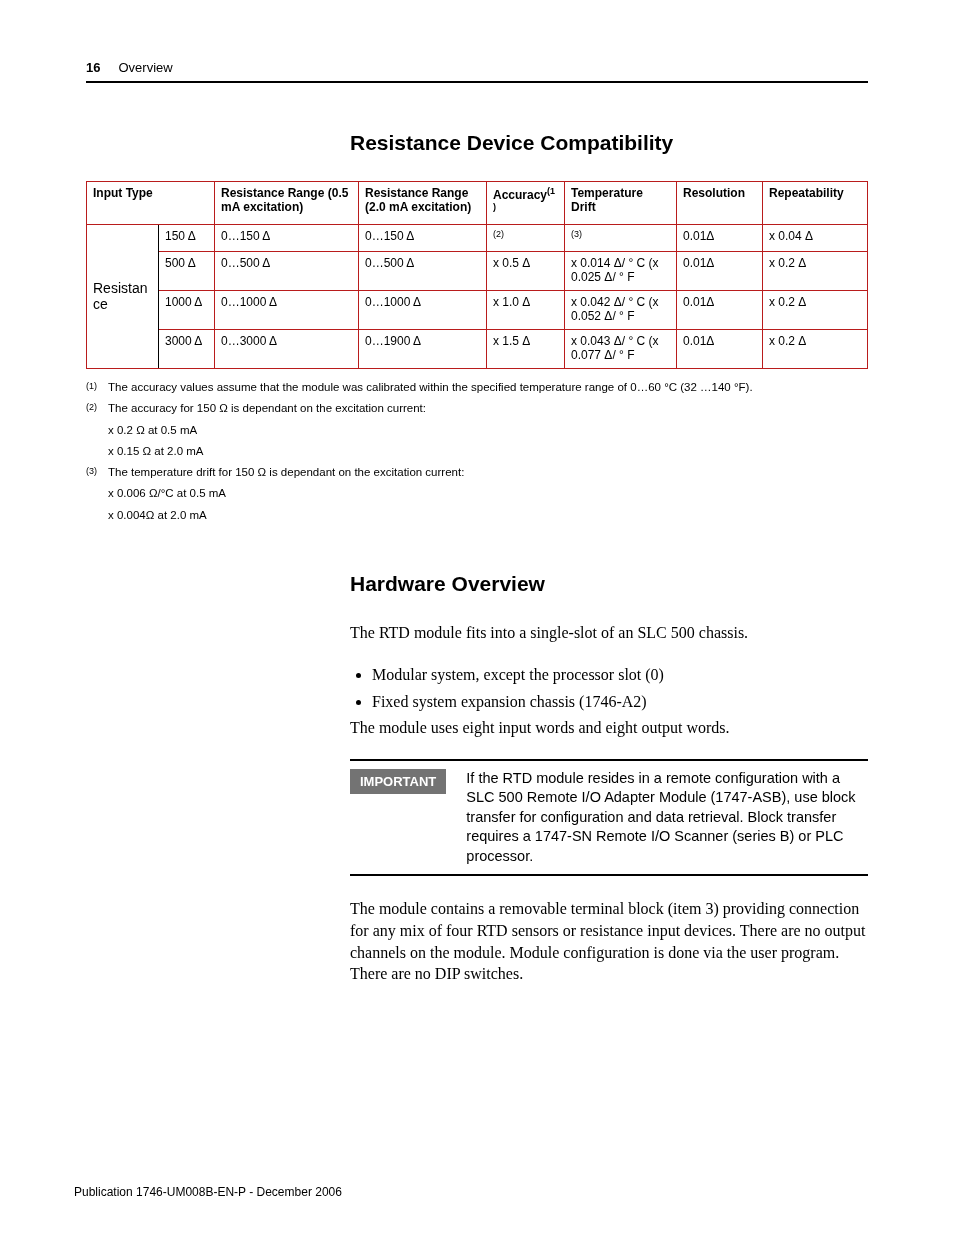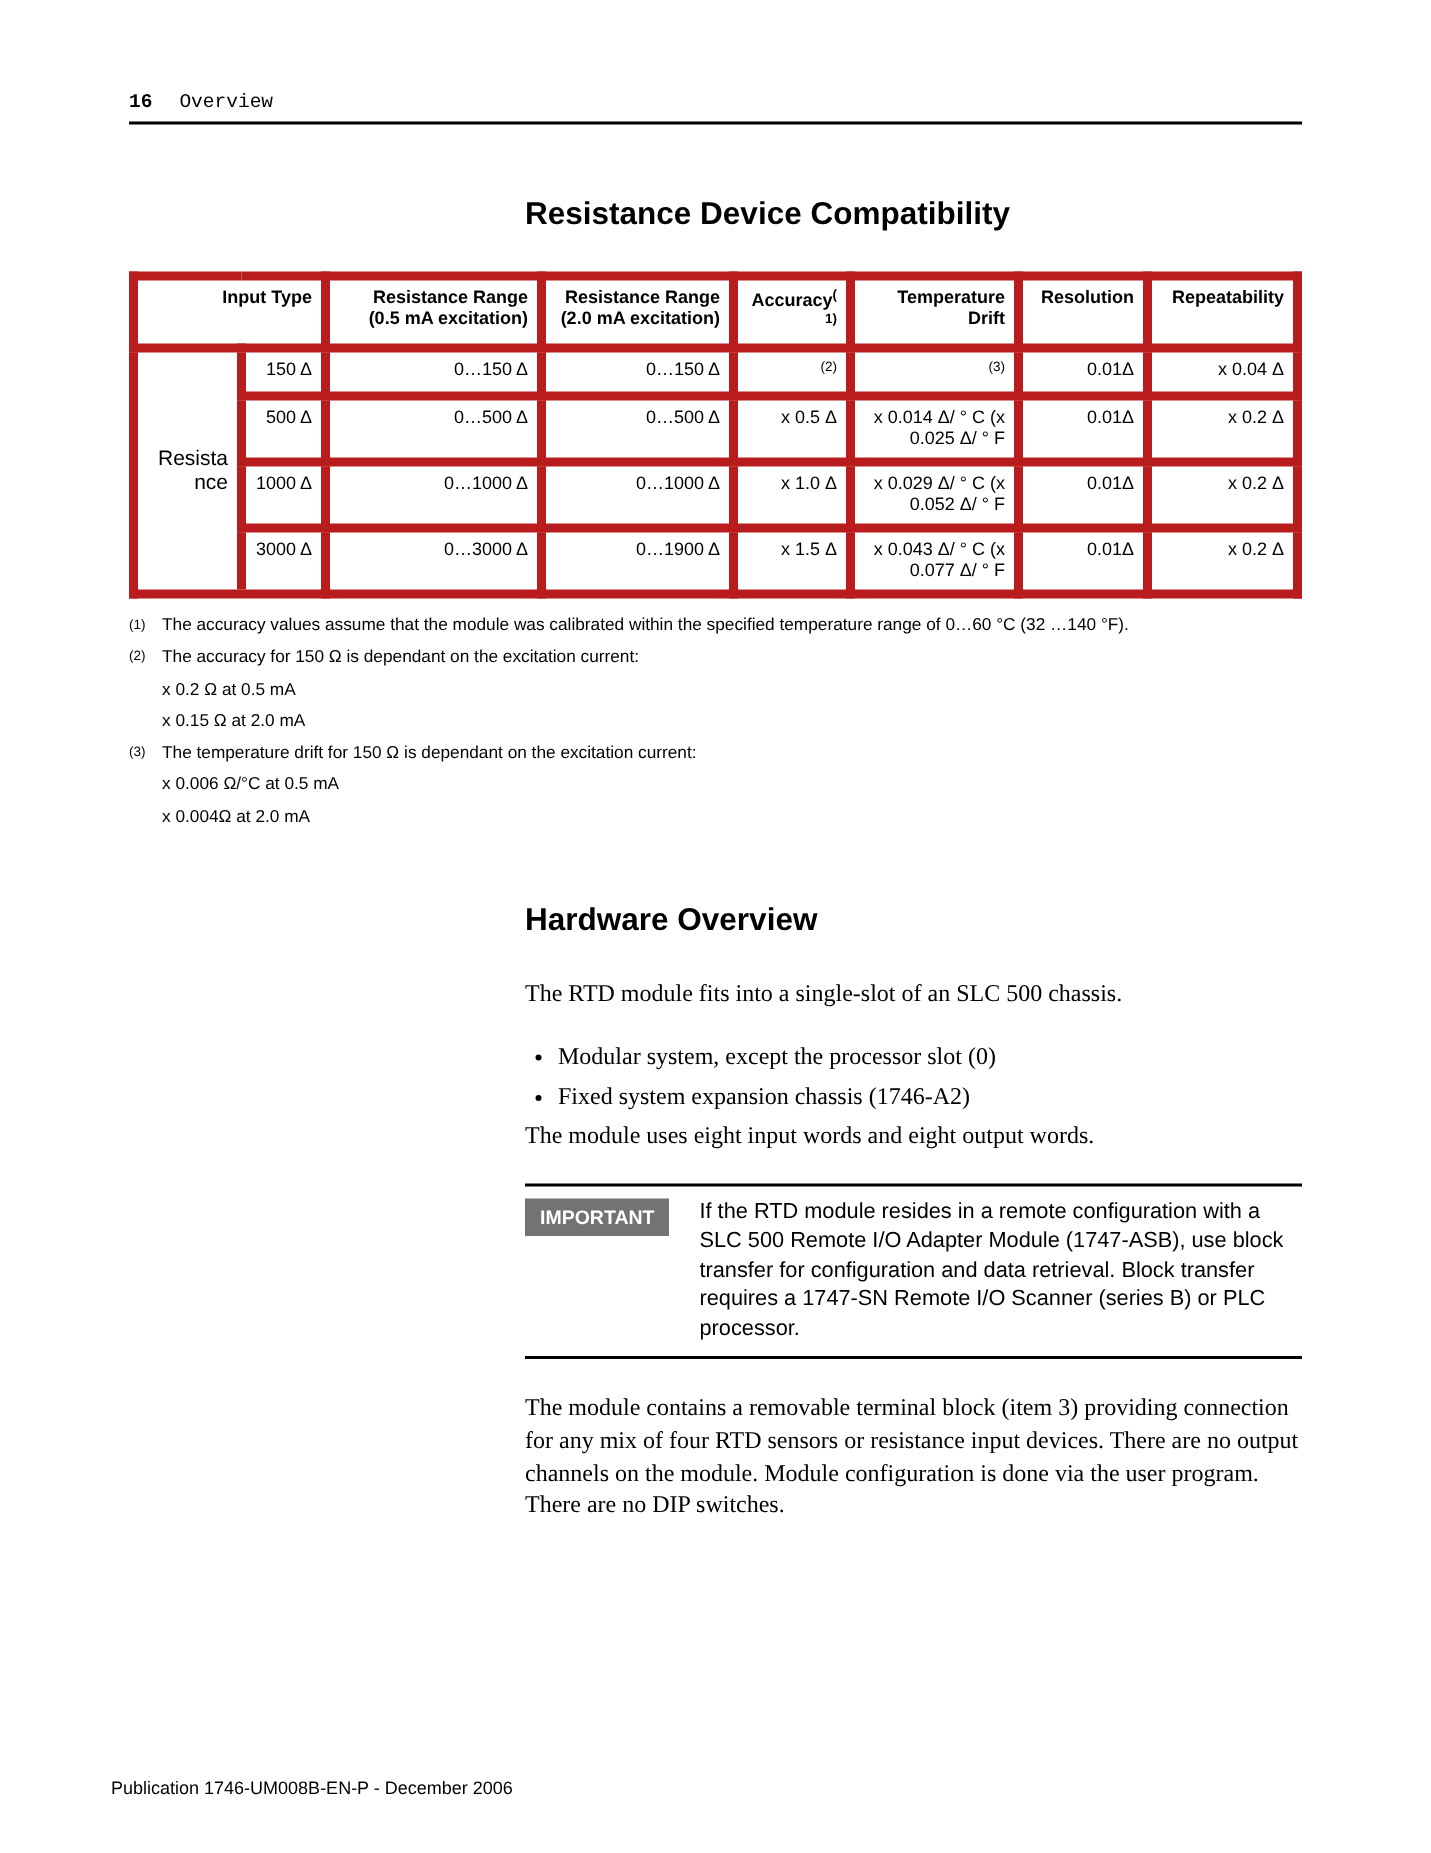--- a/index.html
+++ b/index.html
@@ -13,21 +13,21 @@
   .page {
     width: 954px;
     height: 1235px;
     position: relative;
     box-sizing: border-box;
     padding: 60px 86px 40px 86px;
   }
   .running-head {
     display: flex;
     align-items: flex-start;
-    font-family: Liberation Mono, monospace;
+    font-family: Liberation Sans, sans-serif;
     font-size: 13px;
     padding-bottom: 6px;
     border-bottom: 2px solid #000;
     margin-bottom: 48px;
   }
   .running-head .pageno {
     font-weight: bold;
     margin-right: 18px;
   }
   .sec-heading {
@@ -51,23 +51,23 @@
     margin-bottom: 6px;
   }
   table.spec {
     width: 100%;
     border-collapse: collapse;
     font-family: Arial, Helvetica, sans-serif;
     font-size: 12px;
     table-layout: fixed;
   }
   table.spec th, table.spec td {
-    border: 6px solid #b91c1c;
+    border: 1px solid #b91c1c;
     padding: 4px 6px 6px 6px;
-    text-align: right;
+    text-align: left;
     vertical-align: top;
     word-wrap: break-word;
   }
   table.spec th {
     font-weight: bold;
     background: #fff;
   }
   table.spec td.row-label-main {
     font-size: 14px;
     vertical-align: middle;
@@ -188,21 +188,21 @@
         <td>x 0.5 Δ</td>
         <td>x 0.014 Δ/ ° C (x 0.025 Δ/ ° F</td>
         <td>0.01Δ</td>
         <td>x 0.2 Δ</td>
       </tr>
       <tr>
         <td>1000 Δ</td>
         <td>0…1000 Δ</td>
         <td>0…1000 Δ</td>
         <td>x 1.0 Δ</td>
-        <td>x 0.029 Δ/ ° C (x 0.052 Δ/ ° F</td>
+        <td>x 0.042 Δ/ ° C (x 0.052 Δ/ ° F</td>
         <td>0.01Δ</td>
         <td>x 0.2 Δ</td>
       </tr>
       <tr>
         <td>3000 Δ</td>
         <td>0…3000 Δ</td>
         <td>0…1900 Δ</td>
         <td>x 1.5 Δ</td>
         <td>x 0.043 Δ/ ° C (x 0.077 Δ/ ° F</td>
         <td>0.01Δ</td>

